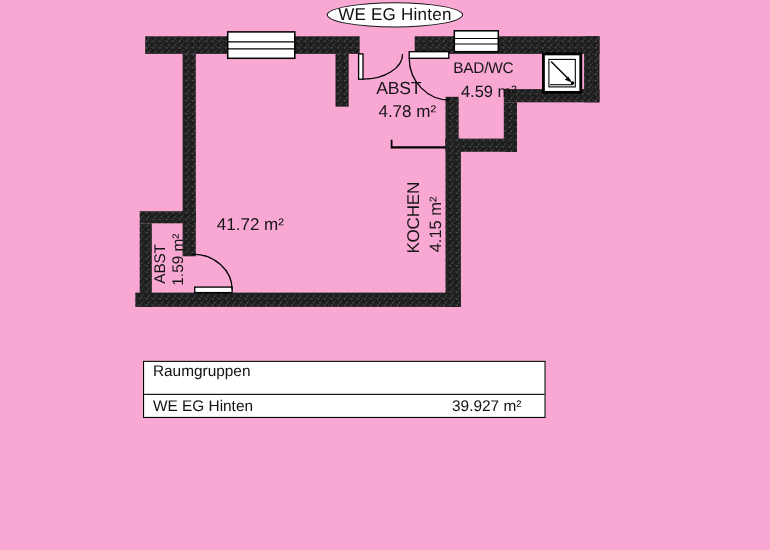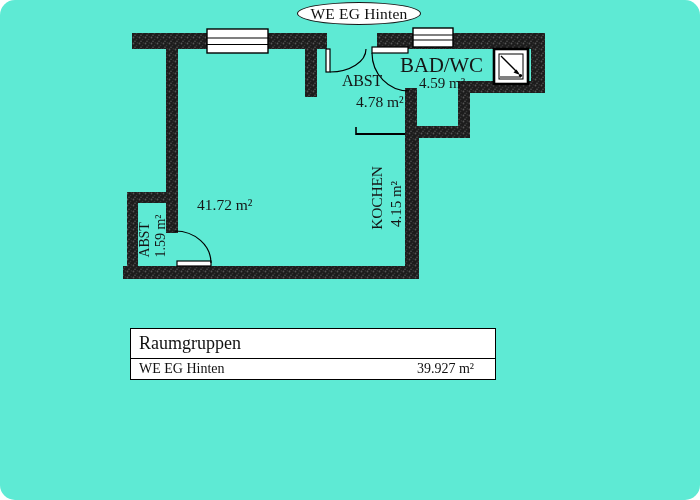--- a/index.html
+++ b/index.html
@@ -1,47 +1,47 @@
 <!DOCTYPE html>
 <html><head>
 <meta charset="utf-8">
 <style>
   html,body{margin:0;padding:0;background:#fff;}
   .stage{
-    position:relative;width:700px;height:500px;background:#5eead4;
-    font-family:Liberation Serif, serif;color:#111;overflow:hidden;border-radius:15px;
+    position:relative;width:700px;height:500px;background:#f9a8d4;
+    font-family:Liberation Sans, sans-serif;color:#111;overflow:hidden;
   }
   .plan-svg{position:absolute;left:0;top:0;}
   .lbl{position:absolute;white-space:nowrap;color:#151515;}
   .title-oval{
     position:absolute;left:297px;top:2px;width:122px;height:21px;
     border:1.6px solid #161616;border-radius:50%;
     display:flex;align-items:center;justify-content:center;
     font-size:15.5px;letter-spacing:0.2px;background:#fff;
   }
   .room-name{font-size:16px;letter-spacing:-0.2px;}
   .room-area{font-size:15.5px;}
   .lbl-wohnen-name{left:197px;top:176px;font-size:16.5px;}
   .lbl-wohnen-area{left:197px;top:196px;}
   .lbl-flur-name{left:342px;top:72px;}
-  .lbl-flur-area{left:344px;top:93px;margin-left:12px;}
-  .lbl-bad-name{left:400px;top:53px;font-size:21px;}
+  .lbl-flur-area{left:344px;top:93px;}
+  .lbl-bad-name{left:412px;top:53px;font-size:14px;}
   .lbl-bad-area{left:419px;top:75px;font-size:15px;text-align:right;}
   .vert{transform:translate(-50%,-50%) rotate(-90deg);}
   .lbl-kochen-name{left:377px;top:198px;font-size:15.5px;}
   .lbl-kochen-area{left:396px;top:204px;font-size:15px;}
   .lbl-abst-name{left:145px;top:240px;font-size:14px;}
   .lbl-abst-area{left:161px;top:236px;font-size:14px;}
   .rg-table{
     position:absolute;left:130px;top:328px;width:366px;
     border:1.6px solid #000;background:#fff;box-sizing:border-box;
   }
   .rg-header{
     height:29px;border-bottom:1.6px solid #000;
-    display:flex;align-items:center;padding-left:8px;font-size:18px;
+    display:flex;padding-left:8px;font-size:14px;
   }
   .rg-row{
     height:20px;display:flex;align-items:center;
     padding-left:8px;font-size:14px;
   }
   .rg-value{margin-left:auto;padding-right:21px;font-size:14px;}
 </style>
 </head>
 <body>
 

